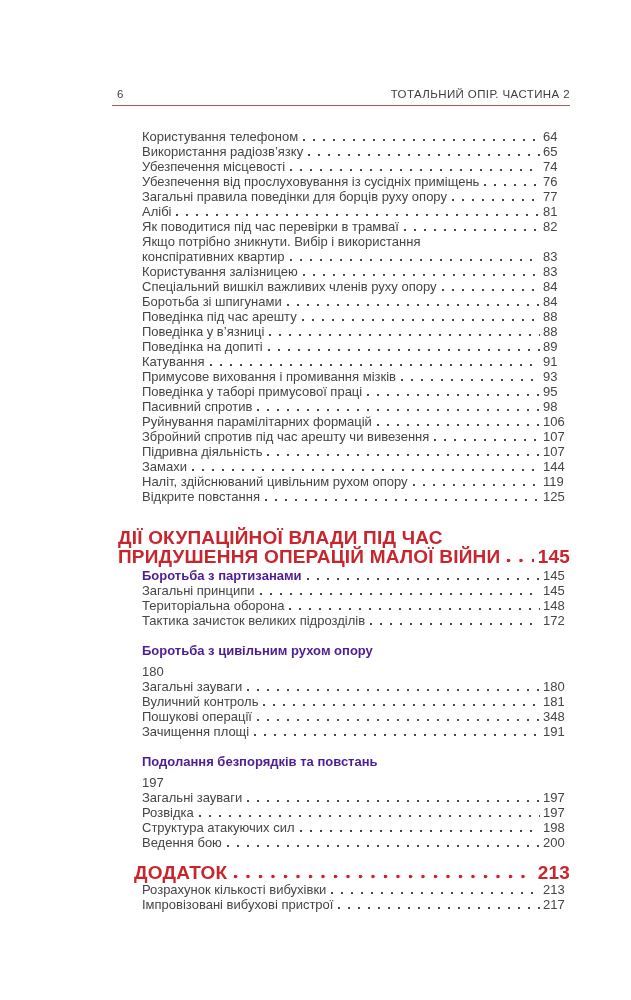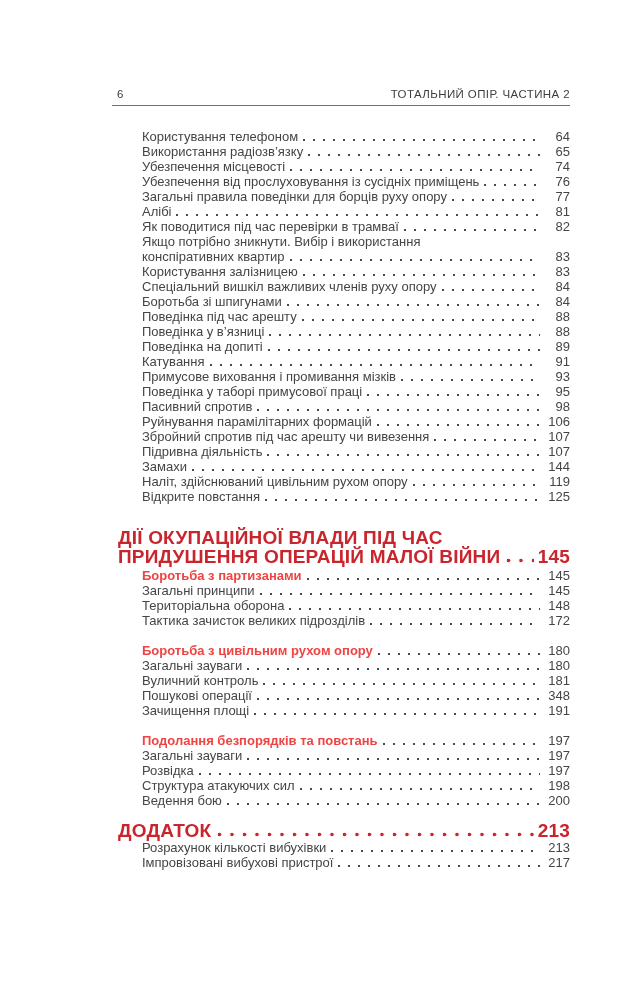--- a/index.html
+++ b/index.html
@@ -12,42 +12,42 @@
     display:flex; justify-content:space-between; align-items:flex-end;
     margin:88px 61px 0 112px; padding-bottom:5px;
     border-bottom:1.5px solid #a85a5e;
     font-size:11.5px; color:#3f3e3e; letter-spacing:0.4px;
   }
   .header .pagenum { padding-left:5px; }
   .toc { margin:23px 61px 0 118px; font-size:13px; color:#454545; }
   .row { display:flex; line-height:15px; }
   .style-normal, .style-bold, .style-wrap { padding-left:24px; }
   .label { white-space:nowrap; }
-  .style-bold .label { font-weight:bold; color:#ef4444; }
+  .style-bold .label { font-weight:bold; color:#4c1d95; }
   .style-chapter-first, .style-chapter {
     color:#c9252d; font-weight:bold; font-size:19px; line-height:19px;
     letter-spacing:0.2px;
   }
   .style-chapter .page-col { color:#c9252d; font-weight:bold; }
   .leader {
     flex:1 1 auto; align-self:flex-end;
     height:4px; margin:0 3px 2px 4px;
     background-image:radial-gradient(circle at 2px 2px, #4a4a4a 1.05px, transparent 1.5px);
     background-size:10px 4px; background-repeat:repeat-x;
   }
   .style-chapter .leader {
     height:5px; margin:0 4px 3px 6px;
     background-image:radial-gradient(circle at 2.5px 2.5px, #c9252d 1.6px, transparent 2.1px);
     background-size:12.5px 5px;
   }
-  .page-col { min-width:27px; text-align:right; white-space:nowrap; }
+  .page-col { min-width:27px; white-space:nowrap; }
   .style-chapter .page-col { min-width:30px; }
   .gap-xl { margin-top:24px; }
-  .gap-md { margin-top:15px; }
-  .gap-sm { margin-top:13px; }
+  .gap-md { margin-top:15px;flex-direction:column; }
+  .gap-sm { margin-top:13px;margin-left:16px; }
   .gap-xs { margin-top:2px; }
 </style>
 </head>
 <body>
 
 <div class="page">
   <div class="header">
     <span class="pagenum">6</span>
     <span>ТОТАЛЬНИЙ ОПІР. ЧАСТИНА 2</span>
   </div>

